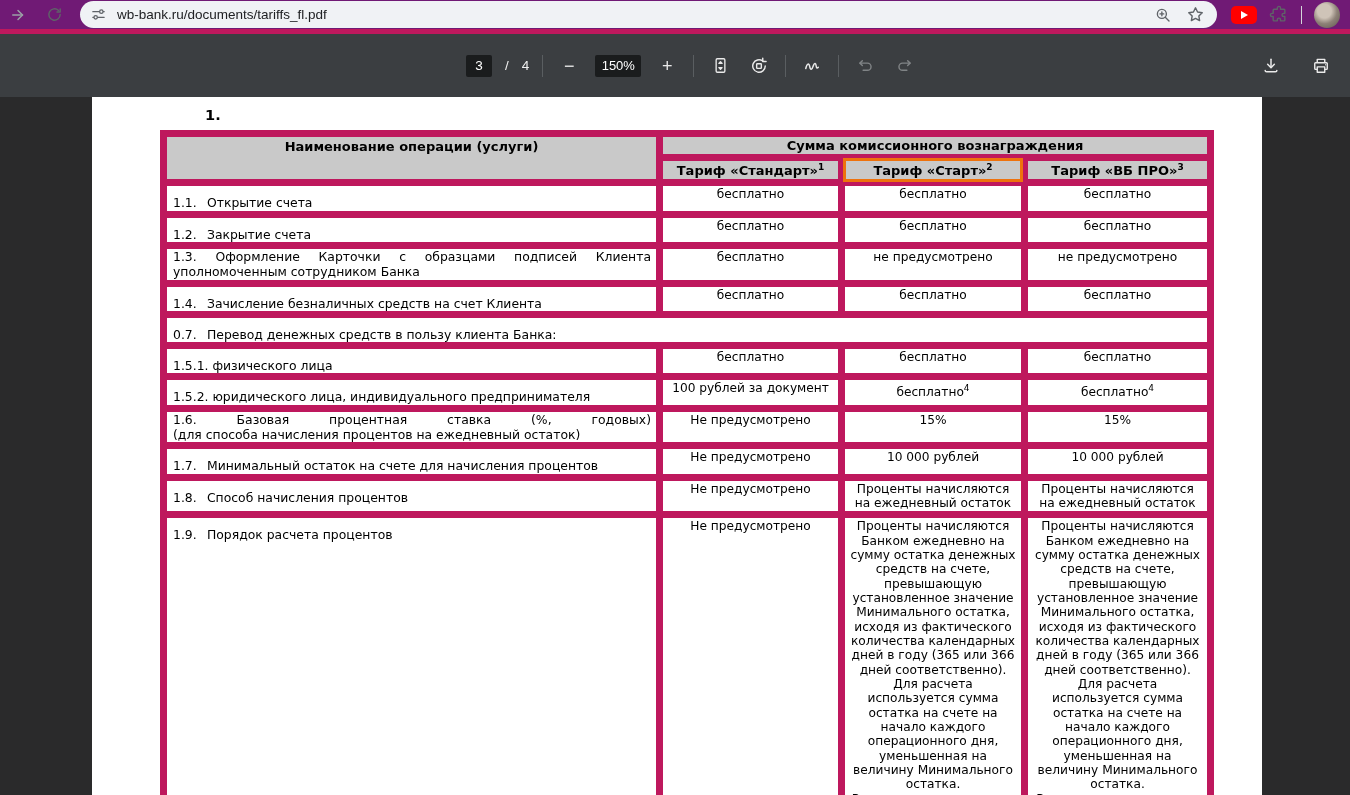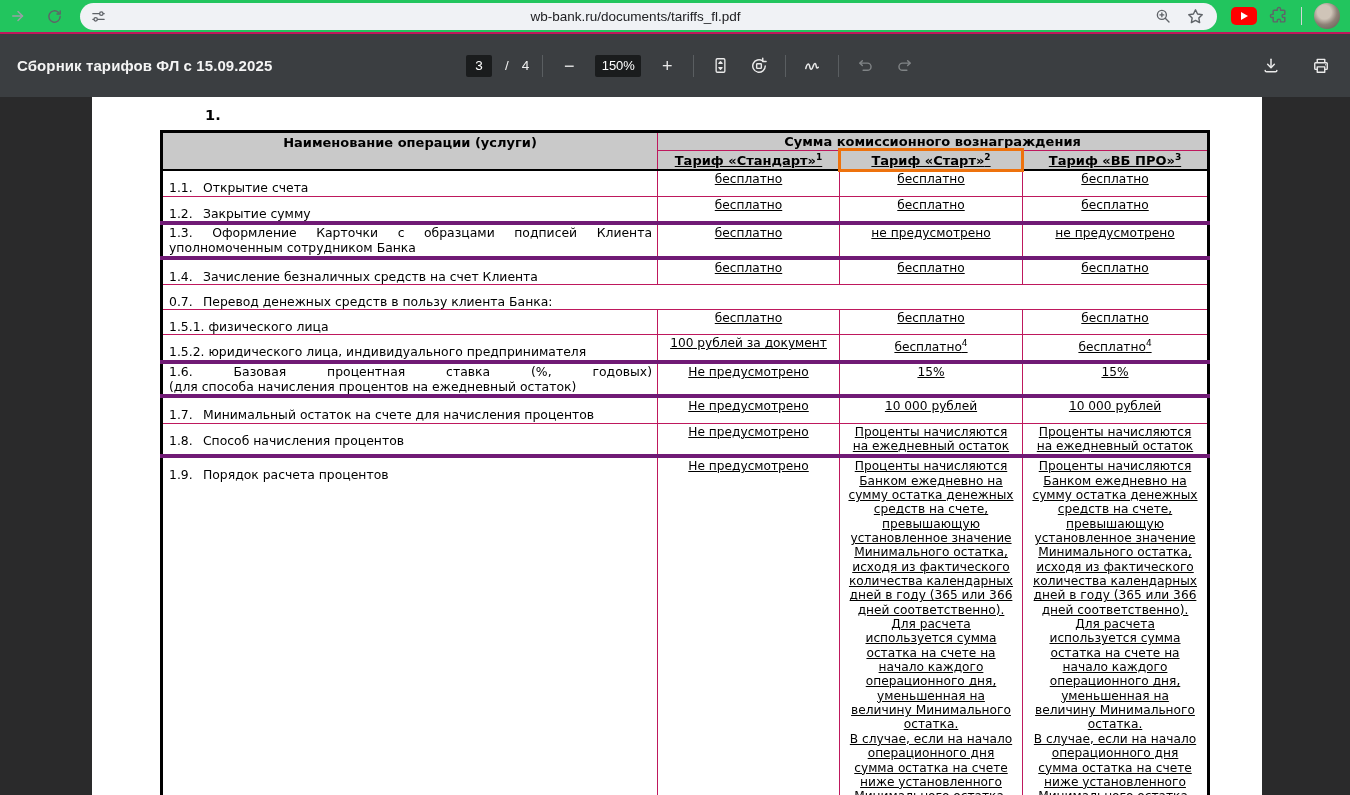--- a/index.html
+++ b/index.html
@@ -1,21 +1,21 @@
 <!DOCTYPE html>
 <html><head>
 <meta charset="utf-8">
 <style>
   * { margin:0; padding:0; box-sizing:border-box; }
   html,body { width:1350px; height:795px; overflow:hidden; }
   body { font-family:"Liberation Sans", sans-serif; }
   .screen { position:relative; width:1350px; height:795px; background:#2a2a2b; overflow:hidden; }
 
   
-  .browser-bar { position:relative; height:34px; background:#22c55e; display:flex; align-items:center; padding:0 6px 0 4px; border-bottom:2px solid #be185d;text-align:center; }
+  .browser-bar { position:relative; height:34px; background:#701a75; display:flex; align-items:center; padding:0 6px 0 4px; border-bottom:5px solid #be185d; }
   .nav-btn { width:28px; height:28px; display:flex; align-items:center; justify-content:center; border-radius:50%; flex:0 0 auto; }
   .omnibox { flex:1 1 auto; height:27px; margin:0 10px 0 12px; background:#f0f2f5; border-radius:14px; display:flex; align-items:center; padding:0 10px; min-width:0; }
   .url-text { font-size:13.5px; color:#202124; margin-left:10px; flex:1 1 auto; white-space:nowrap; overflow:hidden; }
   .omni-right { display:flex; align-items:center; gap:14px; margin-right:2px; }
   .ext-area { display:flex; align-items:center; gap:12px; flex:0 0 auto; margin:0 4px; }
   .yt-icon { width:26px; height:18px; background:#ff0000; border-radius:5px; display:flex; align-items:center; justify-content:center; }
   .yt-play { width:0; height:0; border-left:7px solid #fff; border-top:4.5px solid transparent; border-bottom:4.5px solid transparent; }
   .tb-divider { width:1px; height:18px; background:#d4d6d9; }
   .avatar { width:26px; height:26px; border-radius:50%; background:radial-gradient(circle at 40% 35%, #cfc4b8 0 30%, #8d8177 55%, #5c544c 100%); flex:0 0 auto; }
 
@@ -33,35 +33,35 @@
 
   
   .pdf-content { position:relative; height:698px; overflow:hidden; }
   .doc-page { position:absolute; left:92px; top:0; width:1170px; height:698px; background:#ffffff; overflow:hidden;
               font-family:"DejaVu Sans", sans-serif; color:#000; }
   .doc-heading { padding:9px 0 0 113px; display:flex; font-weight:bold; font-size:14.6px; }
   .doc-heading .hnum { width:40px; }
 
   
   table.tariffs { border-collapse:collapse; table-layout:fixed; width:1047px; margin:7px 0 0 68px; }
-  table.tariffs th, table.tariffs td { border:1px solid #be185d; }
+  table.tariffs th, table.tariffs td { border:7px solid #be185d; }
   table.tariffs { border:3px solid #000; }
   thead th { background:#c9c9c9; font-size:13px; font-weight:bold; text-align:center; padding:1px 2px; }
   thead tr.h1 th { height:17px; }
-  thead tr.h2 th { height:18px; position:relative;text-decoration:underline; }
+  thead tr.h2 th { height:18px; position:relative; }
   thead { border-bottom:2px solid #000; }
   th.op-col { vertical-align:top; padding-top:2px; }
   sup { font-size:9px; }
   .start-highlight { position:absolute; left:-2px; top:-3px; right:-2px; bottom:-3px; border:3px solid #ee720d; pointer-events:none; z-index:4; }
 
   td.name-cell { vertical-align:top; padding:0 5px 0 6px; font-size:12.4px; line-height:15.3px; }
   .rownum { display:inline-block; min-width:30px;margin-top:9px; }
   .jline { text-align:justify; text-align-last:justify; }
   .jline .rownum { display:inline; min-width:0; }
-  td.fee-cell { vertical-align:top; text-align:center; font-size:12.2px; line-height:14.35px; padding:1px 3px; white-space:pre-line;text-decoration:underline; }
+  td.fee-cell { vertical-align:top; text-align:center; font-size:12.2px; line-height:14.35px; padding:1px 3px; white-space:pre-line; }
   tr.thick-top td { border-top:4px solid #701a75; }
   tr.tall td { padding-bottom:16px; }
 </style>
 </head>
 <body>
 
 <div class="screen">
 
   <div class="browser-bar">
     <div class="nav-btn">
@@ -103,21 +103,20 @@
         </div>
       <svg width="20" height="20" viewBox="0 0 24 24" fill="none" stroke="#5f6368" stroke-width="1.7" stroke-linejoin="round">
           <path d="M10 3.6a1.9 1.9 0 0 1 3.8 0V5H18a1 1 0 0 1 1 1v4h-1.4a1.9 1.9 0 0 0 0 3.8H19V18a1 1 0 0 1-1 1h-4.2v-1.4a1.9 1.9 0 0 0-3.8 0V19H6a1 1 0 0 1-1-1v-4.2H3.6a1.9 1.9 0 0 1 0-3.8H5V6a1 1 0 0 1 1-1h4V3.6z"></path>
         </svg>
       <div class="tb-divider"></div>
       <div class="avatar"></div>
     </div>
   </div>
 
   <div class="pdf-toolbar">
-    <span class="pdf-title">Сборник тарифов ФЛ с 15.09.2025</span>
 
     <div class="pdf-controls">
       <input class="page-input" value="3" style="">
       <span class="page-total">/</span>
       <span class="page-total">4</span>
       <div class="vsep"></div>
       <div class="tool-btn">
           <span class="sign">−</span>
         </div>
       <div class="zoom-box">150%</div>
@@ -209,21 +208,21 @@
             <tr>
               <td class="name-cell">
                 <div class="nline"><span class="rownum">1.1.</span> <span>Открытие счета</span></div>
               </td>
               <td class="fee-cell"><span>бесплатно</span></td>
               <td class="fee-cell"><span>бесплатно</span></td>
               <td class="fee-cell"><span>бесплатно</span></td>
             </tr>
             <tr>
               <td class="name-cell">
-                <div class="nline"><span class="rownum">1.2.</span> <span>Закрытие сумму</span></div>
+                <div class="nline"><span class="rownum">1.2.</span> <span>Закрытие счета</span></div>
               </td>
               <td class="fee-cell"><span>бесплатно</span></td>
               <td class="fee-cell"><span>бесплатно</span></td>
               <td class="fee-cell"><span>бесплатно</span></td>
             </tr>
             <tr class="thick-top">
               <td class="name-cell">
                 <div class="jline"><span class="rownum">1.3.</span> <span>Оформление Карточки с образцами подписей Клиента</span></div>
                 <div>уполномоченным сотрудником Банка</div>
               </td>

